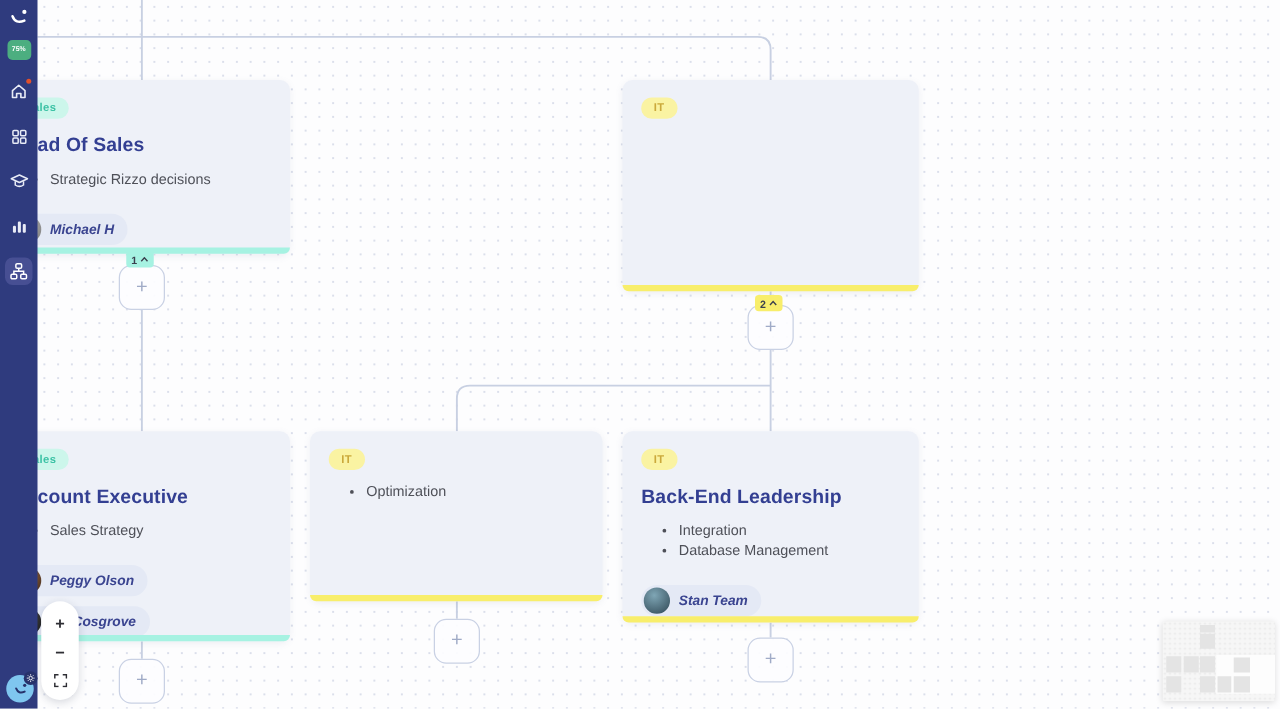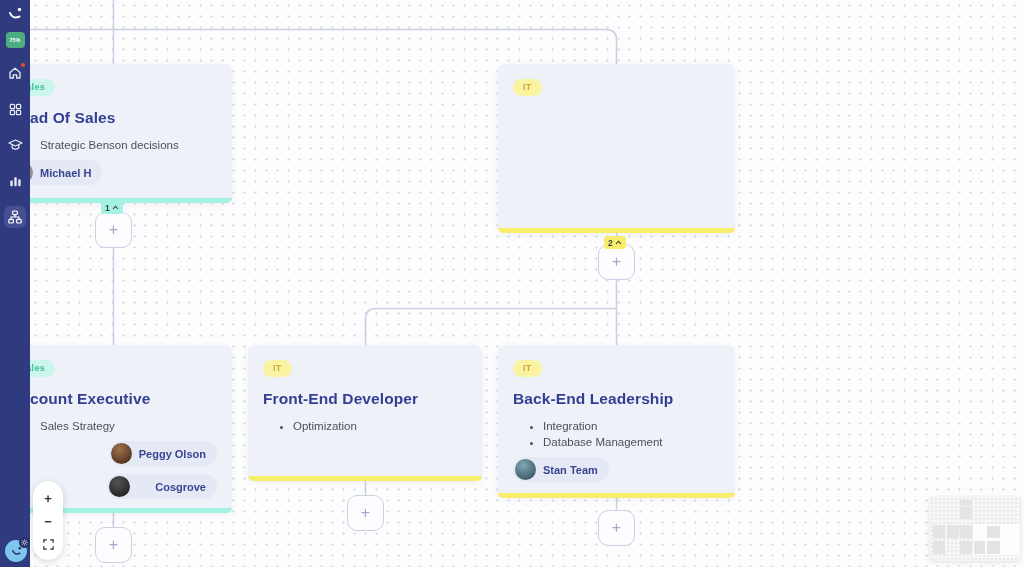--- a/index.html
+++ b/index.html
@@ -44,22 +44,22 @@
     box-shadow:0 2px 6px rgba(110,120,155,0.10);
   }
   .accent{position:absolute;left:0;right:0;bottom:0;height:5px;border-radius:0 0 8px 8px;}
   .tag{
     display:inline-block;font-size:9px;font-weight:700;letter-spacing:.3px;
     padding:4px 10px;border-radius:9px;line-height:1;
   }
   .card h3{margin:13px 0 0;font-size:15.5px;font-weight:700;color:#333f92;letter-spacing:.1px;}
   .bullets{margin:10px 0 0;padding:0 0 0 30px;font-size:11.5px;color:#4e5058;line-height:16px;}
   .bullets li{margin:0;}
-  .chips{margin-top:7px;display:flex;gap:8px;}
-  .chips.col{flex-direction:column;align-items:flex-end;}
+  .chips{margin-top:19px;display:flex;gap:8px;font-style:italic;}
+  .chips.col{flex-direction:column;align-items:flex-start;}
   .chip{
     display:inline-flex;align-items:center;background:#e4e9f5;border-radius:14px;
     padding:2px;gap:7px;
   }
   .chip .avatar{width:21px;height:21px;border-radius:50%;flex:0 0 21px;}
   .chip .pname{font-size:11px;font-weight:700;color:#3a4490;padding-right:9px;white-space:nowrap;}
   .chip.offset .pname{margin-left:18px;}
   
   .cbadge{
     position:absolute;z-index:4;height:13px;padding:0 4px;border-radius:3px;
@@ -107,21 +107,21 @@
     <path d="M113.5 513 V527"></path>
     <path d="M365.5 481 V495"></path>
     <path d="M616.5 498 V510"></path>
   </g>
 </svg>
 
 <div class="card" style="left:-5px;top:64px;height:139px">
   <span class="tag" style="background:#ccf6eb;color:#3cc2a5">Sales</span>
   <h3>Head Of Sales</h3>
   <ul class="bullets">
-    <li>Strategic Benson decisions</li>
+    <li>Strategic Rizzo decisions</li>
   </ul>
   <div class="chips">
     <div class="chip">
       <span class="avatar" style="background:radial-gradient(circle at 35% 30%, #b5b5b5, #7c7c7c)"></span>
       <span class="pname">Michael H</span>
     </div>
   </div>
   <div class="accent" style="background:#a6f2e2"></div>
 </div>
 
@@ -144,21 +144,20 @@
     <div class="chip offset">
       <span class="avatar" style="background:radial-gradient(circle at 40% 30%, #555555, #141414)"></span>
       <span class="pname">Cosgrove</span>
     </div>
   </div>
   <div class="accent" style="background:#a6f2e2"></div>
 </div>
 
 <div class="card" style="left:248px;top:345px;width:234px;height:136px">
   <span class="tag" style="background:#faf3a2;color:#cba93b">IT</span>
-  <h3>Front-End Developer</h3>
   <ul class="bullets">
     <li>Optimization</li>
   </ul>
   <div class="accent" style="background:#f8ee6b"></div>
 </div>
 
 <div class="card" style="left:498px;top:345px;height:153px">
   <span class="tag" style="background:#faf3a2;color:#cba93b">IT</span>
   <h3>Back-End Leadership</h3>
   <ul class="bullets">

